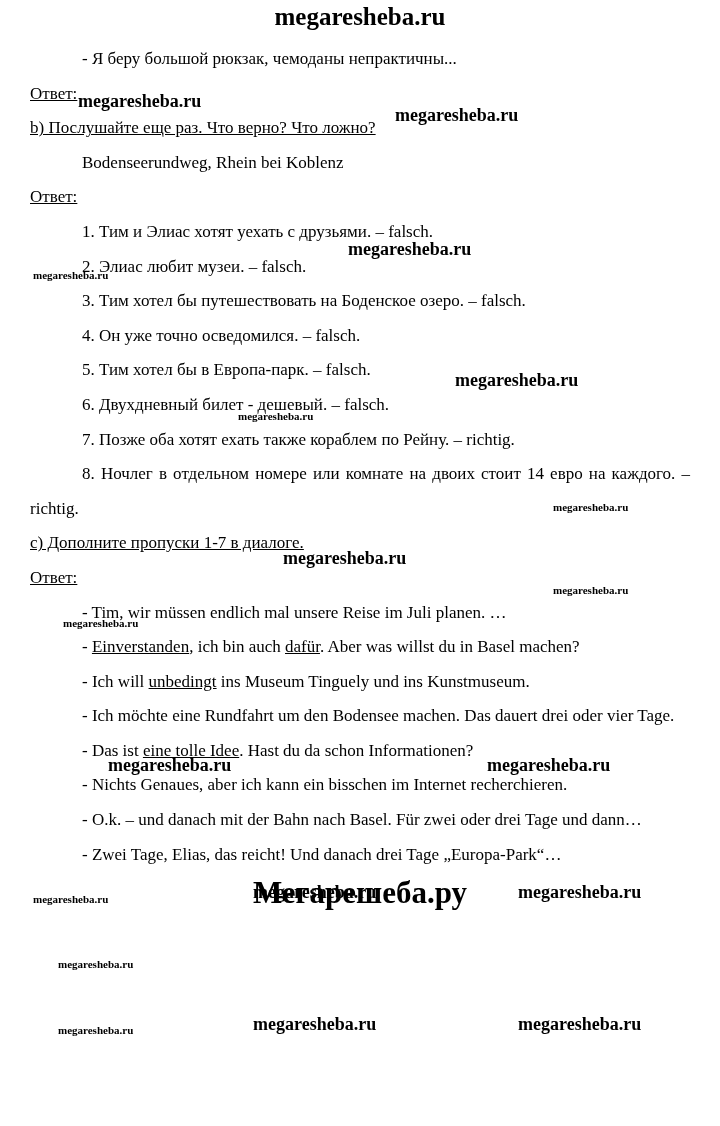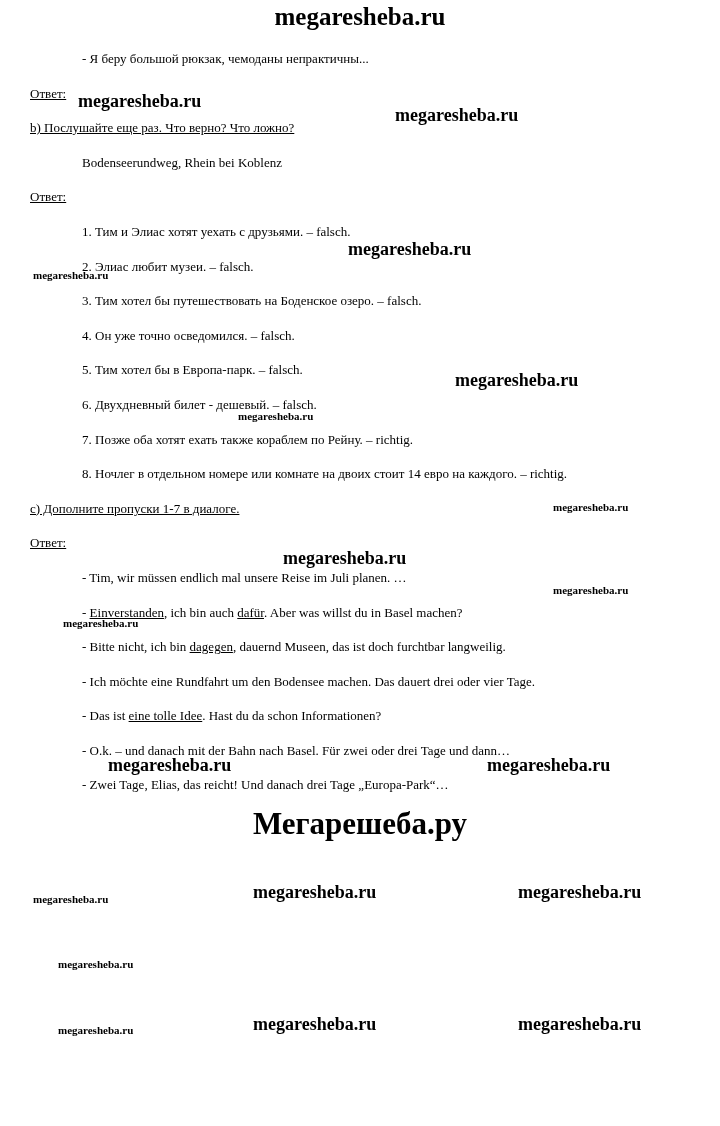--- a/index.html
+++ b/index.html
@@ -15,21 +15,21 @@
     text-align:center;
     font-weight:bold;
     font-size:25px;
     line-height:30px;
   }
   .content {
     margin-top:10px;
     padding:0 30px;
   }
   p.line {
-    font-size:13px;
+    font-size:17px;
     line-height:34.6px;
     text-align:justify;
   }
   p.indent { text-indent:52px; }
   .ul { text-decoration:underline; }
   .doc-footer {
     margin-top:6px;
     text-align:center;
     font-weight:bold;
     font-size:31px;
@@ -72,28 +72,29 @@
 
   <p class="line"><span class="ul">c) Дополните пропуски 1-7 в диалоге.</span></p>
 
   <p class="line"><span class="ul">Ответ:</span></p>
 
   <p class="line indent"><span>- Tim, wir müssen endlich mal unsere Reise im Juli planen. …</span></p>
 
 
   <p class="line indent"><span>- </span><span class="ul">Einverstanden</span><span>, ich bin auch </span><span class="ul">dafür</span><span>. Aber was willst du in Basel machen?</span></p>
 
+  <p class="line indent"><span>- Ich will </span><span class="ul">unbedingt</span><span> ins Museum Tinguely und ins Kunstmuseum.</span></p>
 
-  <p class="line indent"><span>- Bitte nicht, ich bin </span><span class="ul">dagegen</span><span>, dauernd Museen, das ist doch furchtbar langweilig.</span></p>
 
 
   <p class="line indent"><span>- Ich möchte eine Rundfahrt um den Bodensee machen. Das dauert drei oder vier Tage.</span></p>
 
   <p class="line indent"><span>- Das ist </span><span class="ul">eine tolle Idee</span><span>. Hast du da schon Informationen?</span></p>
 
+  <p class="line indent"><span>- Nichts Genaues, aber ich kann ein bisschen im Internet recherchieren.</span></p>
 
   <p class="line indent"><span>- O.k. – und danach mit der Bahn nach Basel. Für zwei oder drei Tage und dann…</span></p>
 
   <p class="line indent"><span>- Zwei Tage, Elias, das reicht! Und danach drei Tage „Europa-Park“…</span></p>
 
 </div>
 
 <div class="doc-footer">Мегарешеба.ру</div>
 
 <div class="wm big" style="left:78px;  top:91px;">megaresheba.ru</div>

